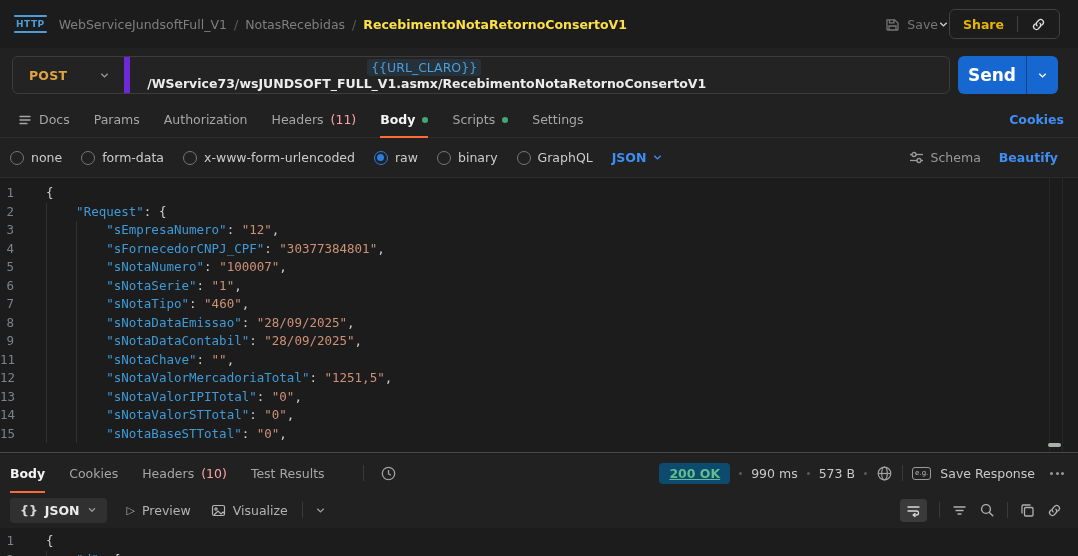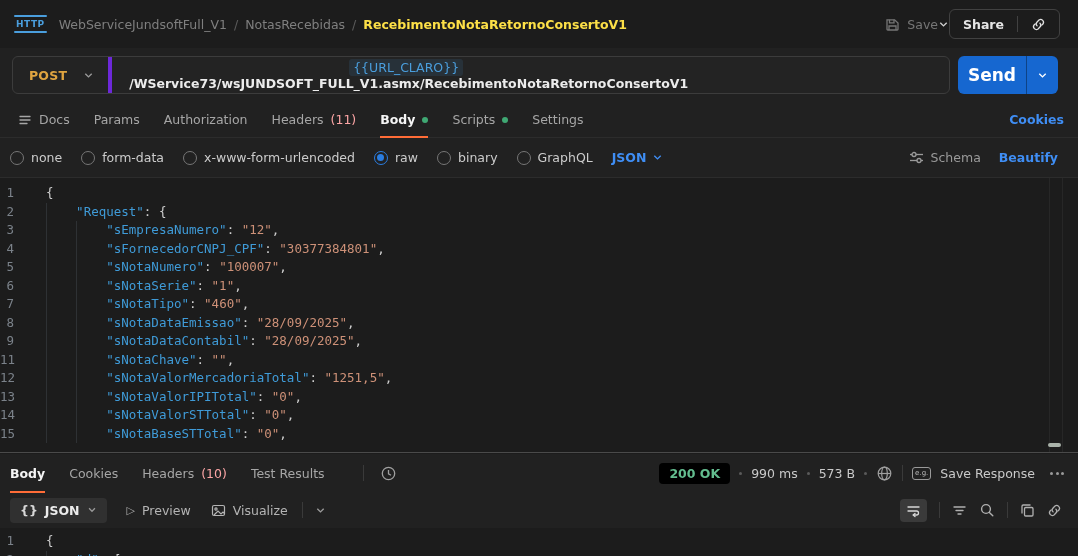--- a/index.html
+++ b/index.html
@@ -18,27 +18,27 @@
   .http-logo::before, .http-logo::after { content:""; position:absolute; left:0; right:0; height:2px; background:#4a9edd; border-radius:1px; }
   .http-logo::before { top:-1px; } .http-logo::after { bottom:-1px; }
   .breadcrumb { display:flex; align-items:center; gap:7px; white-space:nowrap; }
   .crumb { color:#7f7f7f; }
   .crumb-sep { color:#5c5c5c; }
   .crumb.current { color:#fde047; font-weight:700; }
   .topbar-right { margin-left:auto; display:flex; align-items:center; gap:0; }
   .save-group { display:flex; align-items:center; gap:7px; color:#767676; }
   .chev { color:inherit; }
   .share-btn { display:flex; align-items:center; border:1px solid #414141; border-radius:6px; height:30px; overflow:hidden; }
-  .share-btn .seg { display:flex; align-items:center; padding:0 13px; height:100%; color:#e5e5e5; font-weight:600; }
+  .share-btn .seg { display:flex; align-items:center; padding:0 13px; height:100%; color:#eab308; font-weight:600; }
   .share-btn .sep { width:1px; height:16px; background:#414141; }
 
   
   .req-row { height:54px; flex:none; display:flex; align-items:center; gap:8px; padding:0 20px 0 12px; }
   .url-box { flex:1; height:38px; border:1px solid #3c3c3c; background:#232323; border-radius:6px; display:flex; align-items:center; overflow:hidden; }
-  .method-sel { display:flex; align-items:center; gap:16px; padding:0 14px 0 16px; height:100%; border-right:4px solid #6d28d9; color:#dfa440; font-weight:700; font-size:12.5px; letter-spacing:0.2px; }
+  .method-sel { display:flex; align-items:center; gap:32px; padding:0 14px 0 16px; height:100%; border-right:6px solid #6d28d9; color:#dfa440; font-weight:700; font-size:12.5px; letter-spacing:0.2px; }
   .method-sel .chev { color:#9a9a9a; }
   .url-text { display:flex; align-items:center; padding:0 12px; white-space:nowrap; overflow:hidden;flex-direction:column; }
   .url-var { color:#4a9edd; background:rgba(74,158,221,0.12); border-radius:3px; padding:1px 4px; }
   .url-path { color:#ececec; font-weight:600; margin-left:5px; }
   .send-btn { flex:none; width:100px; height:38px; background:#1667d0; border-radius:6px; display:flex; overflow:hidden; color:#fff; }
   .send-main { flex:1; display:flex; align-items:center; justify-content:center; font-weight:700; font-size:17px; }
   .send-split { width:32px; display:flex; align-items:center; justify-content:center; border-left:1px solid rgba(0,0,0,0.35); }
 
   
   .tabs-row { height:36px; flex:none; display:flex; align-items:stretch; padding:0 14px 0 18px; border-bottom:1px solid #2c2c2c; }
@@ -75,21 +75,21 @@
   .hthumb { position:absolute; right:17px; bottom:5px; width:13px; height:4px; background:#a9b2a9; border-radius:2px; }
 
   .splitter { flex:none; height:2px; background:#1c1c1c; border-top:1px solid #4a4a4a; }
 
   
   .resp-header { height:38px; flex:none; display:flex; align-items:stretch; padding:0 14px 0 10px; background:#212121; }
   .rtabs { display:flex; align-items:stretch; }
   .vdiv { width:1px; height:16px; background:#3a3a3a; align-self:center; }
   .hist-btn { display:flex; align-items:center; margin-left:16px; color:#a0a0a0; }
   .resp-meta { margin-left:auto; display:flex; align-items:center; gap:9px; }
-  .badge-200 { background:#000000; color:#63bd8f; font-weight:600; padding:3px 10px; border-radius:4px; }
+  .badge-200 { background:#0c4a6e; color:#63bd8f; font-weight:600; padding:3px 10px; border-radius:4px;text-decoration:underline; }
   .dot-sep { width:3px; height:3px; border-radius:50%; background:#5a5a5a; }
   .meta-txt { color:#c9c9c9; }
   .eg-box { border:1px solid #9a9a9a; border-radius:3px; color:#b8b8b8; font-size:7px; padding:2px 2px; line-height:1; }
   .save-resp { color:#c9c9c9; }
   .more-dots { display:flex; gap:2.5px; margin-left:6px; }
   .more-dots i { width:3px; height:3px; border-radius:50%; background:#9a9a9a; }
 
   
   .resp-toolbar { height:36px; flex:none; display:flex; align-items:center; padding:0 16px 0 10px; background:#212121; }
   .json-pill { display:flex; align-items:center; gap:7px; background:#303030; border-radius:4px; height:25px; padding:0 10px; color:#ececec; font-weight:600; }

